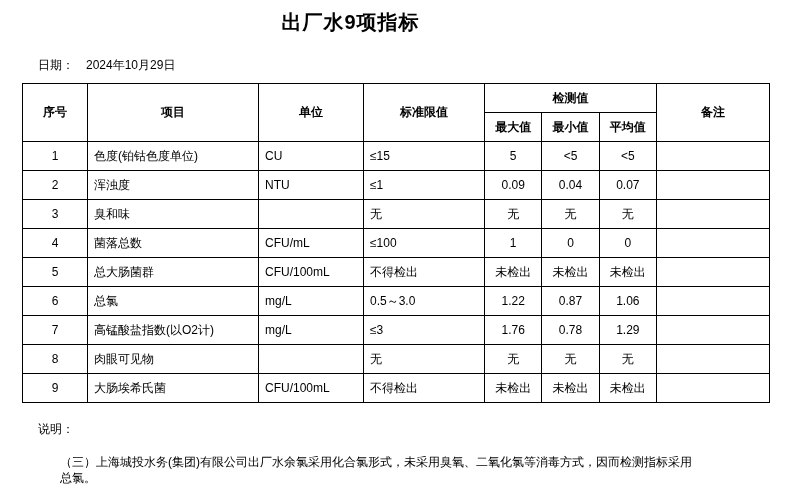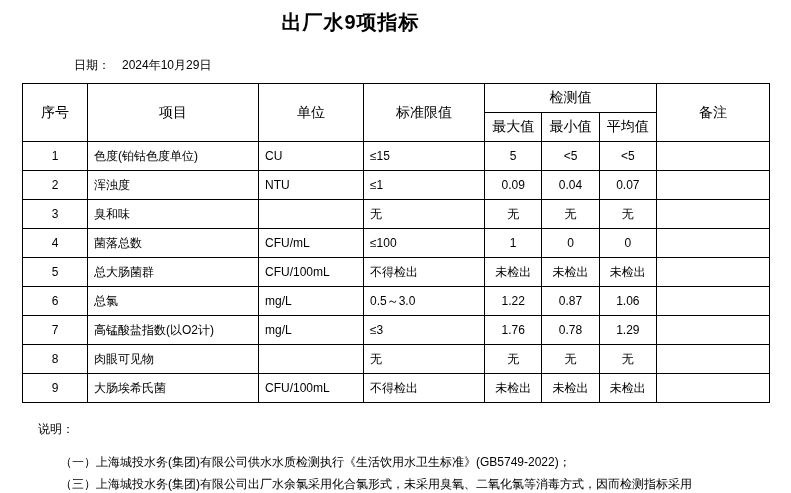--- a/index.html
+++ b/index.html
@@ -27,21 +27,20 @@
     letter-spacing: 1px;
     padding-top: 9px;
     margin: 0;
   }
   .date-line {
     margin: 21px 0 0 38px;
     font-size: 12px;
   }
   .date-label {
     display: inline-block;
-    margin-left: 36px;
   }
   .date-value {
     display: inline-block;
     margin-left: 12px;
   }
   table.report {
     border-collapse: collapse;
     margin: 9px 0 0 22px;
     width: 748px;
     table-layout: fixed;
@@ -50,22 +49,22 @@
   table.report td {
     border: 1px solid #000000;
     font-size: 12px;
     font-weight: normal;
     padding: 0 6px;
     height: 28px;
     vertical-align: middle;
   }
   table.report th {
     text-align: center;
-    font-weight: normal;
-    font-size: 14px;
+    font-weight: bold;
+    font-size: 12px;
   }
   th.col-no { width: 52px; }
   th.col-item { width: 158px; }
   th.col-unit { width: 92px; }
   th.col-limit { width: 108px; }
   th.col-measure { width: 100px; }
   th.col-remark { width: 100px; }
 
   td.c-no { text-align: center; }
   td.c-item { text-align: left; padding-left: 10px; }
@@ -203,17 +202,16 @@
         <td class="c-val">未检出</td>
         <td class="c-val">未检出</td>
         <td class="c-val">未检出</td>
         <td class="c-remark"></td>
       </tr>
     </tbody>
   </table>
 
   <div class="notes">
     <div class="notes-title">说明：</div>
-    <div class="note-line">（一）上海城投水务(集团)有限公司供水水质检测执行《生活饮用水卫生标准》(GB5749-2022)；</div>
     <div class="note-line">（三）上海城投水务(集团)有限公司出厂水余氯采用化合氯形式，未采用臭氧、二氧化氯等消毒方式，因而检测指标采用总氯。</div>
   </div>
 
 </div>
 
 </body></html>

